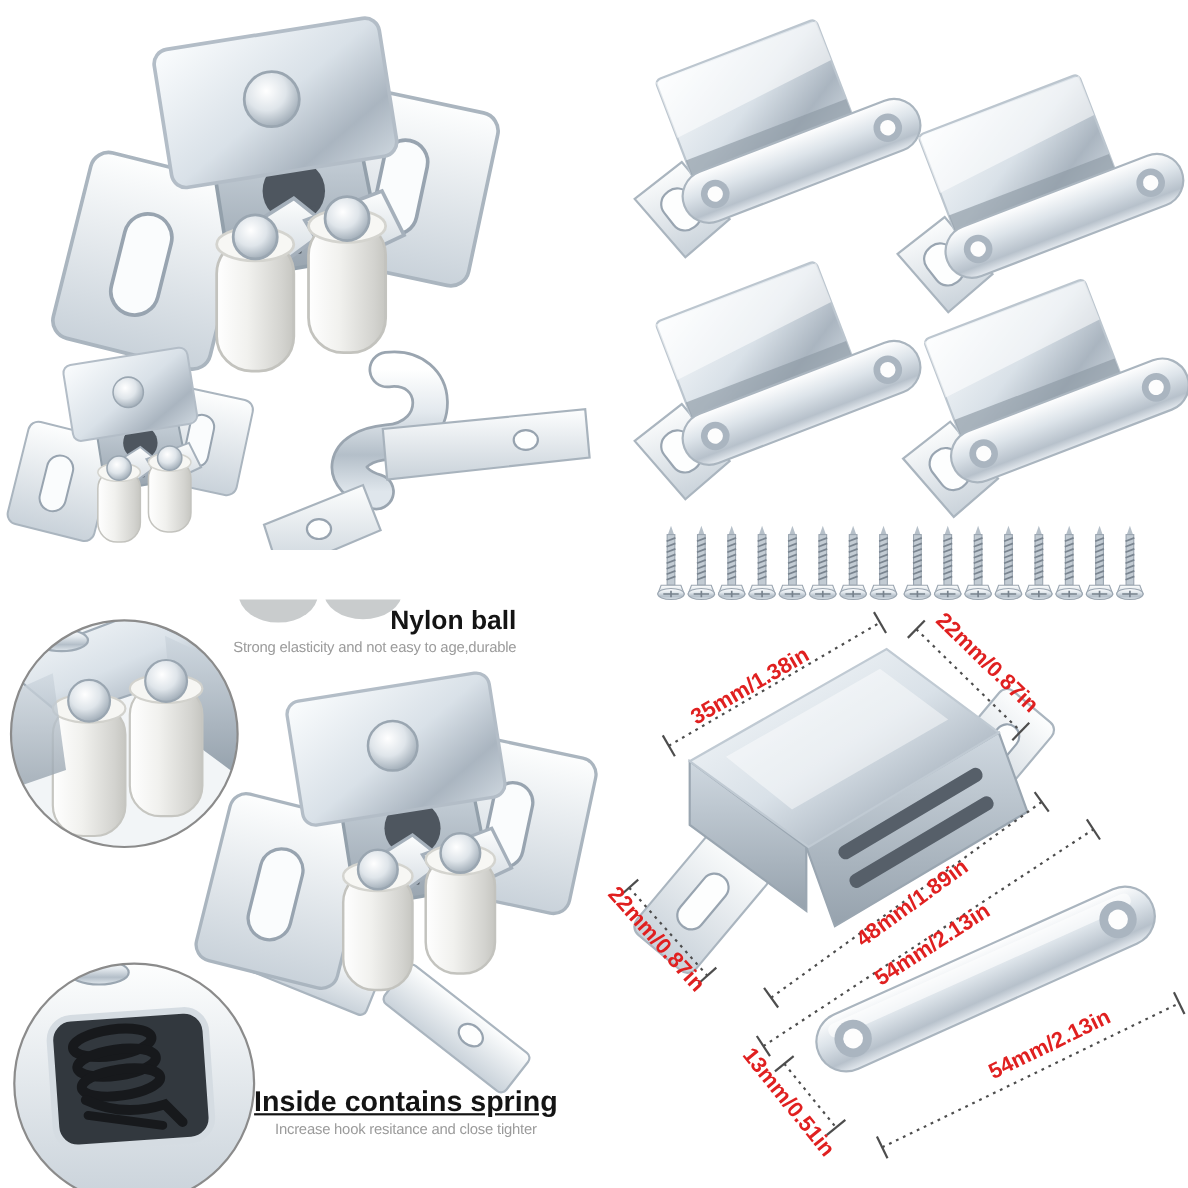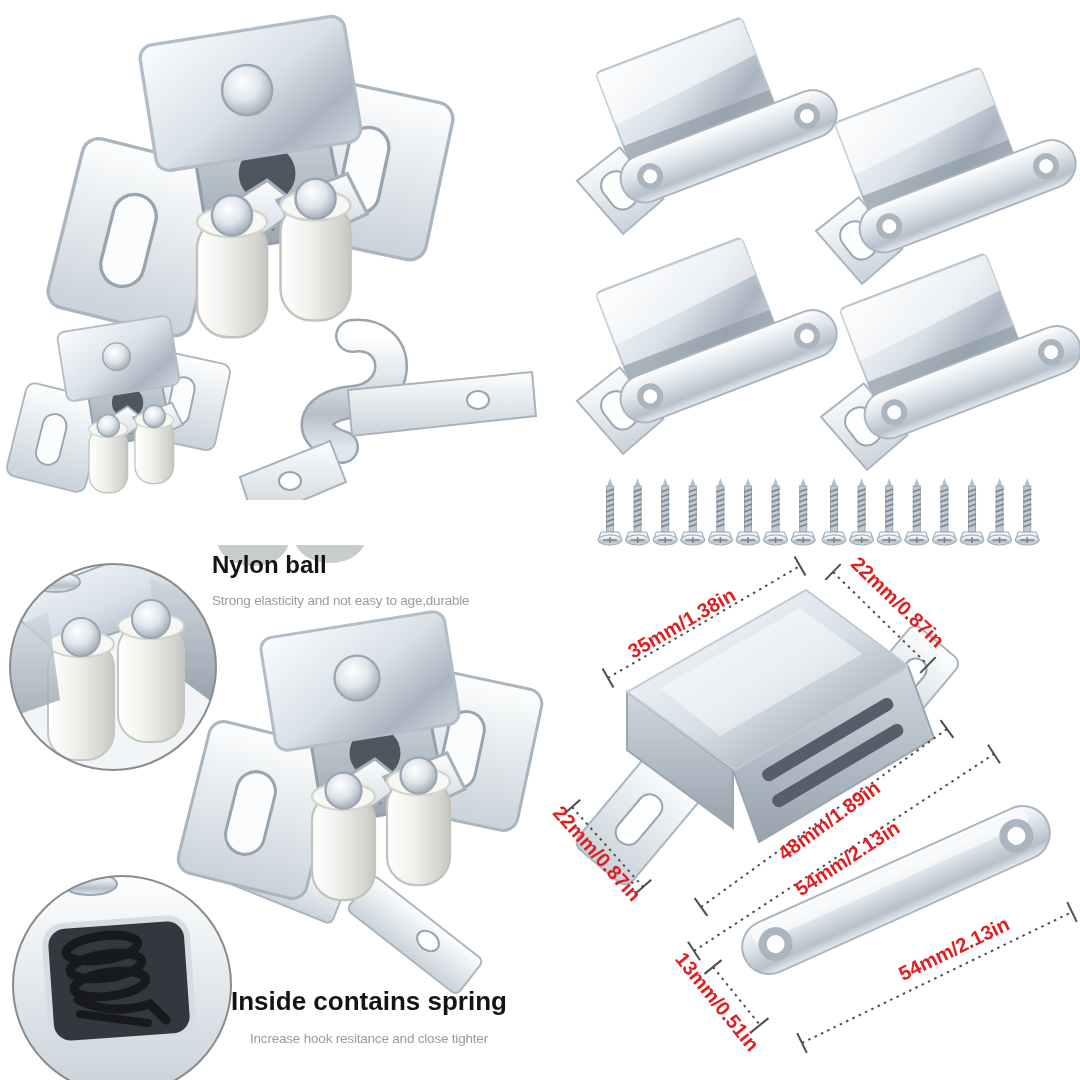--- a/index.html
+++ b/index.html
@@ -3,24 +3,24 @@
 <meta charset="utf-8">
 <style>
   html,body { margin:0; padding:0; background:#ffffff; }
   .stage {
     position:relative; width:1080px; height:1080px; background:#ffffff;
     overflow:hidden; font-family:"Liberation Sans", sans-serif;
   }
   svg.scene { position:absolute; left:0; top:0; }
   .callout { position:absolute; }
   .callout-title { font-weight:bold; color:#141414; line-height:1.05; }
-  .callout-desc  { color:#9b9b9b; margin-top:16px; letter-spacing:-0.2px; }
+  .callout-desc  { color:#9b9b9b; margin-top:4px; letter-spacing:-0.2px; }
   .callout-nylon .callout-title { font-size:24px; }
   .callout-nylon .callout-desc  { font-size:13.5px; }
-  .callout-spring .callout-title { font-size:26px; }
+  .callout-spring .callout-title { font-size:26px;text-decoration:underline; }
   .callout-spring .callout-desc  { font-size:13.5px;text-align:center; }
   .dim  { stroke:#4d4d4d; stroke-width:2; stroke-dasharray:2.5 4.5; fill:none; }
   .tick { stroke:#4d4d4d; stroke-width:2; }
   .dimlabel {
     font-family:"Liberation Sans", sans-serif; font-weight:bold;
     font-size:20px; fill:#e02020; text-anchor:middle;
   }
   .outline { stroke:#aab5bf; stroke-width:2; }
 </style>
 </head>
@@ -277,21 +277,21 @@
     <text class="dimlabel" transform="translate(712,1006) rotate(51)">13mm/0.51in</text>
   </g>
   <g>
     <line class="dim" x1="802" y1="1043" x2="1072" y2="912"></line>
     <line class="tick" x1="806.8" y1="1052.9" x2="797.2" y2="1033.1"></line>
     <line class="tick" x1="1076.8" y1="921.9" x2="1067.2" y2="902.1"></line>
     <text class="dimlabel" transform="translate(957,955) rotate(-26)">54mm/2.13in</text>
   </g>
 </svg>
 
-<div class="callout callout-nylon" style="left:212px; top:552px;">
+<div class="callout callout-nylon" style="left:212px; top:552px;text-align:right;">
   <div class="callout-title">Nylon ball</div>
   <div class="callout-desc">Strong elasticity and not easy to age,durable</div>
 </div>
 <div class="callout callout-spring" style="left:231px; top:988px;">
   <div class="callout-title">Inside contains spring</div>
   <div class="callout-desc">Increase hook resitance and close tighter</div>
 </div>
 
 </div>
 

